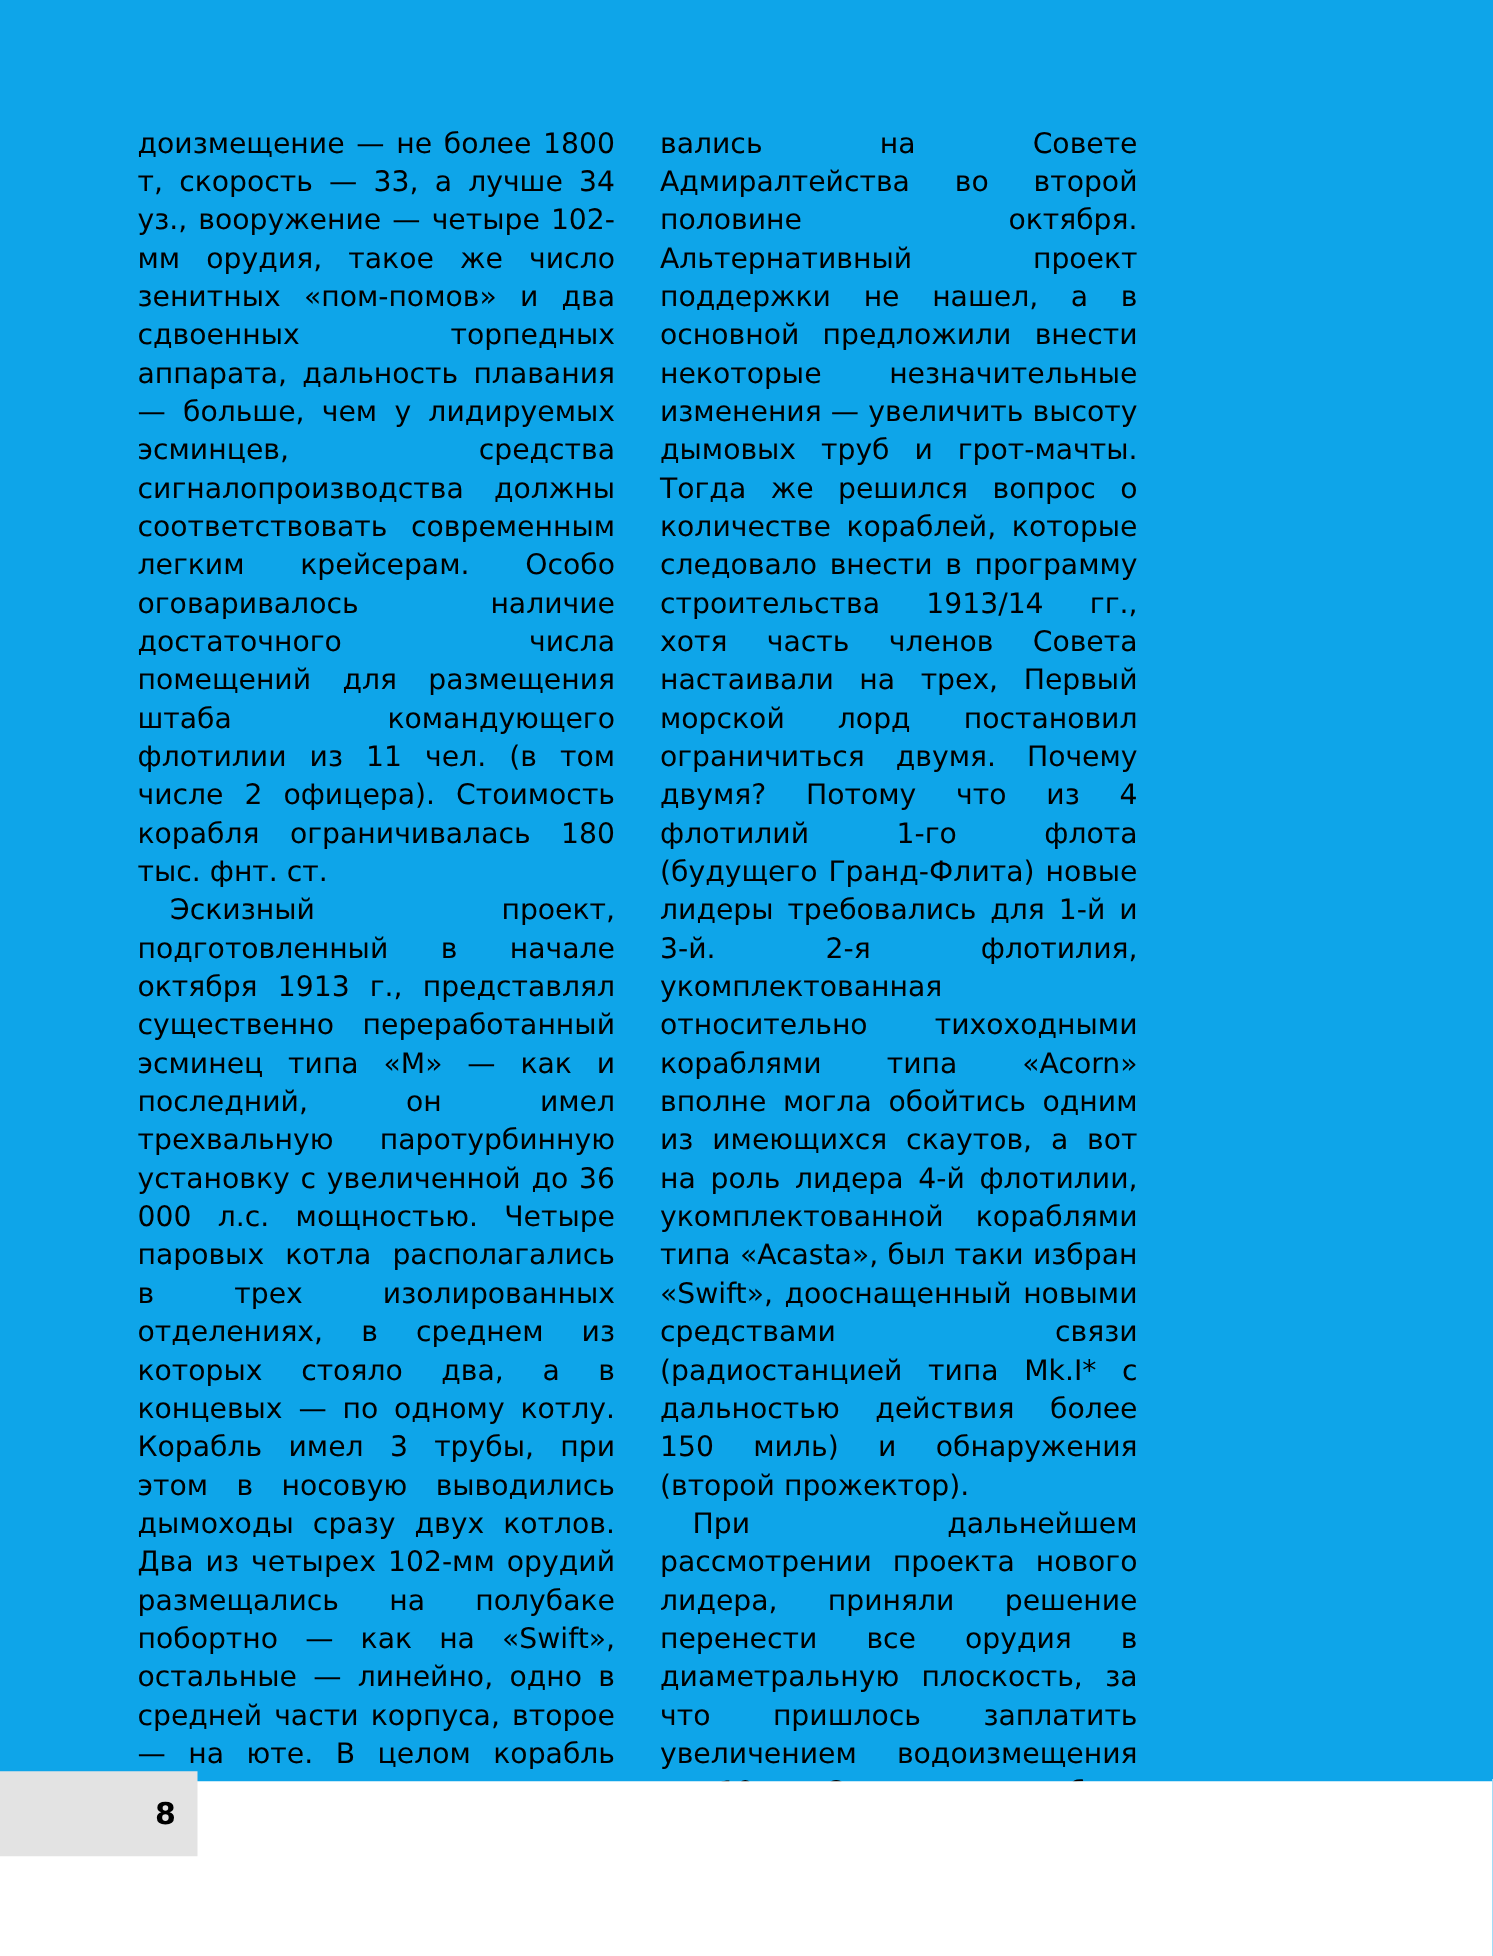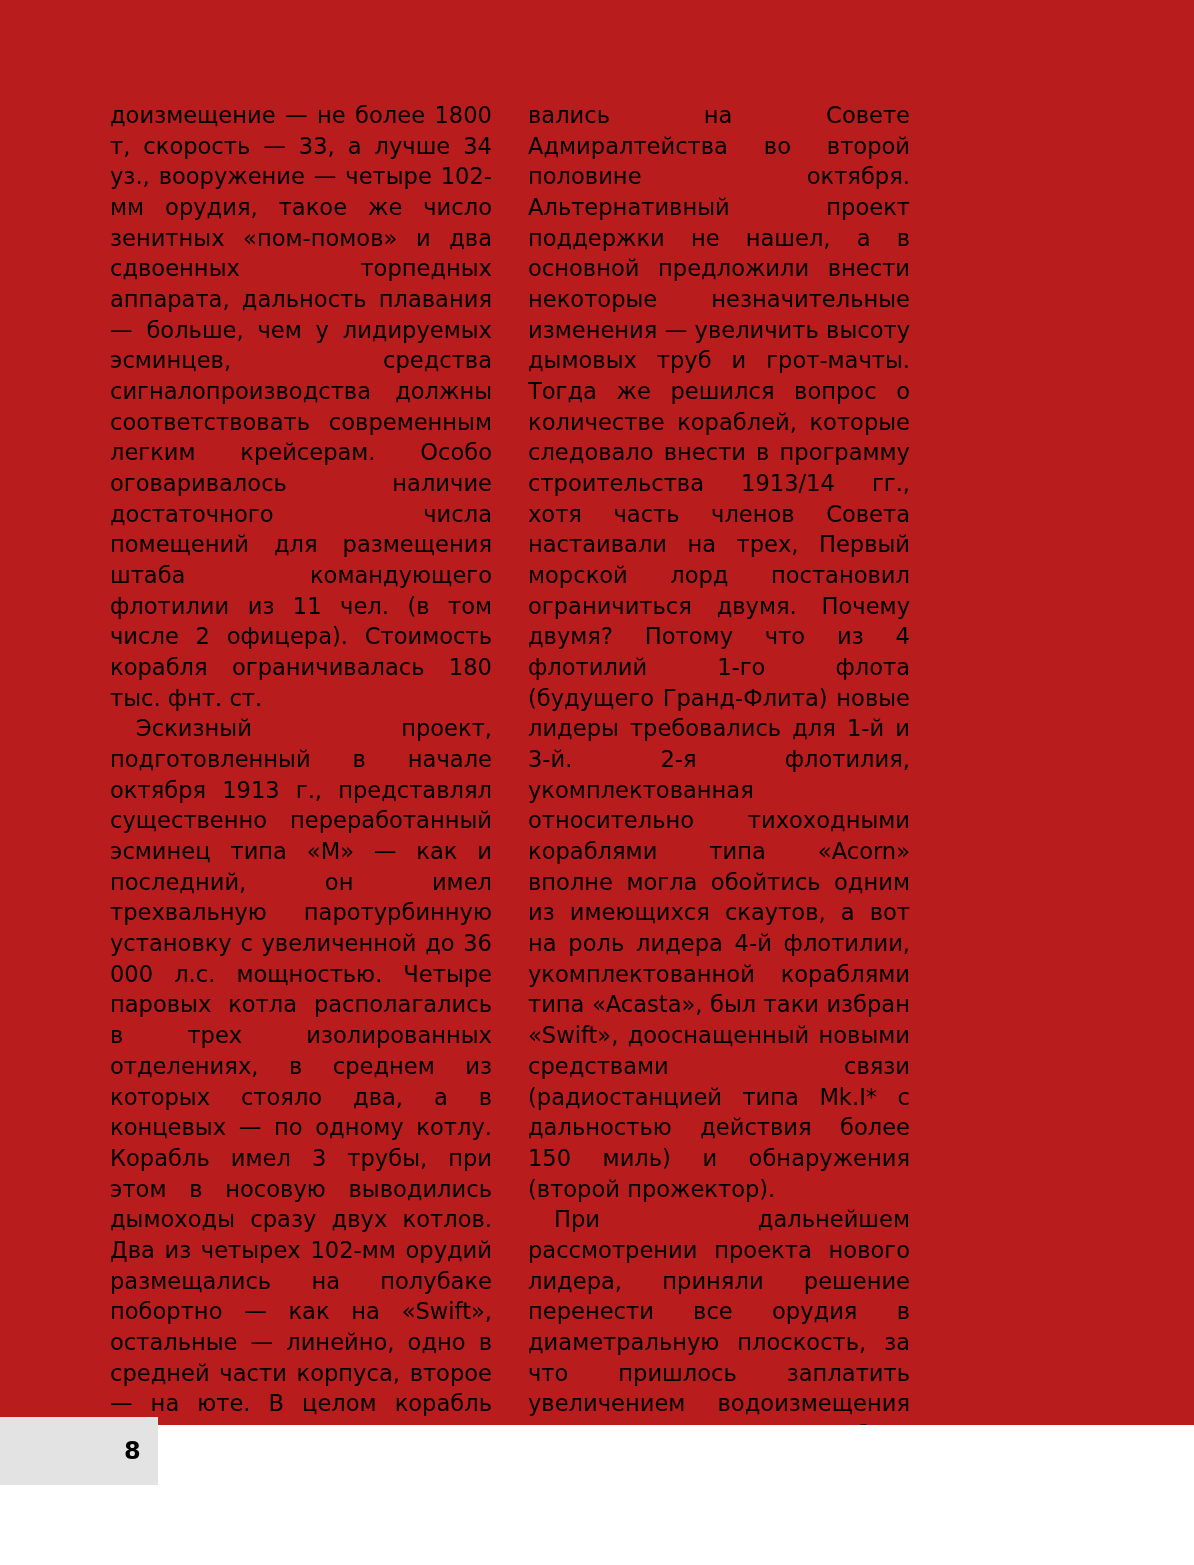--- a/index.html
+++ b/index.html
@@ -4,21 +4,21 @@
 <style>
   html, body {
     margin: 0;
     padding: 0;
     background: #ffffff;
   }
   .page {
     position: relative;
     width: 1194px;
     height: 1565px;
-    background: #b91c1c;
+    background: #0ea5e9;
     font-family: "DejaVu Sans", sans-serif;
     overflow: hidden;
   }
   .columns {
     position: absolute;
     left: 110px;
     top: 100px;
     width: 800px;
     display: flex;
     gap: 36px;

